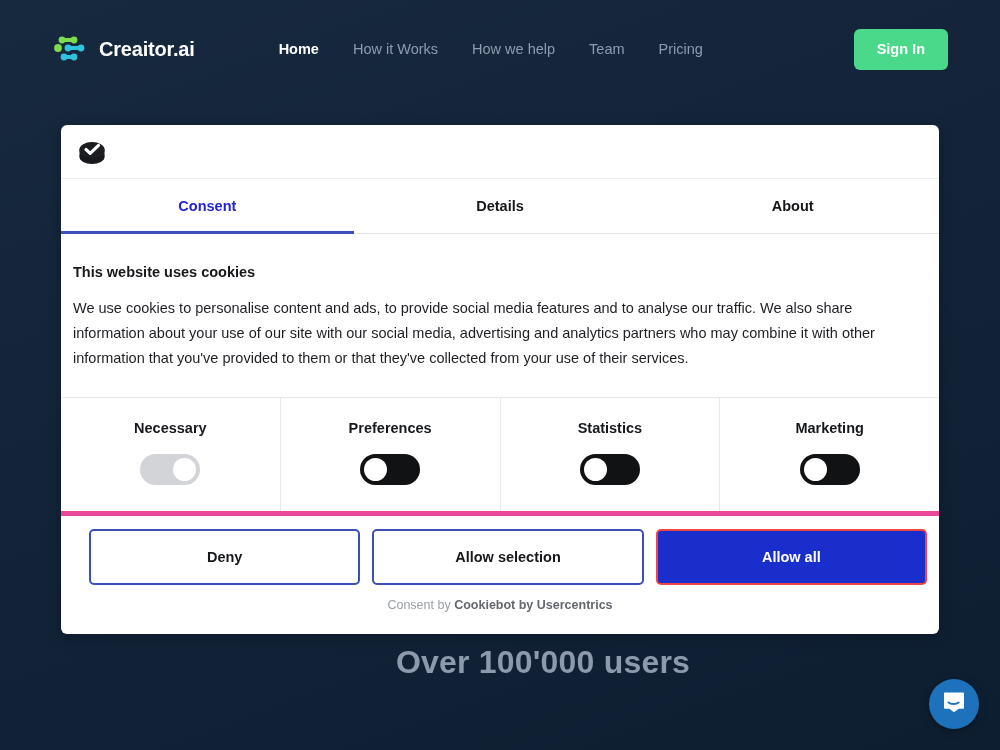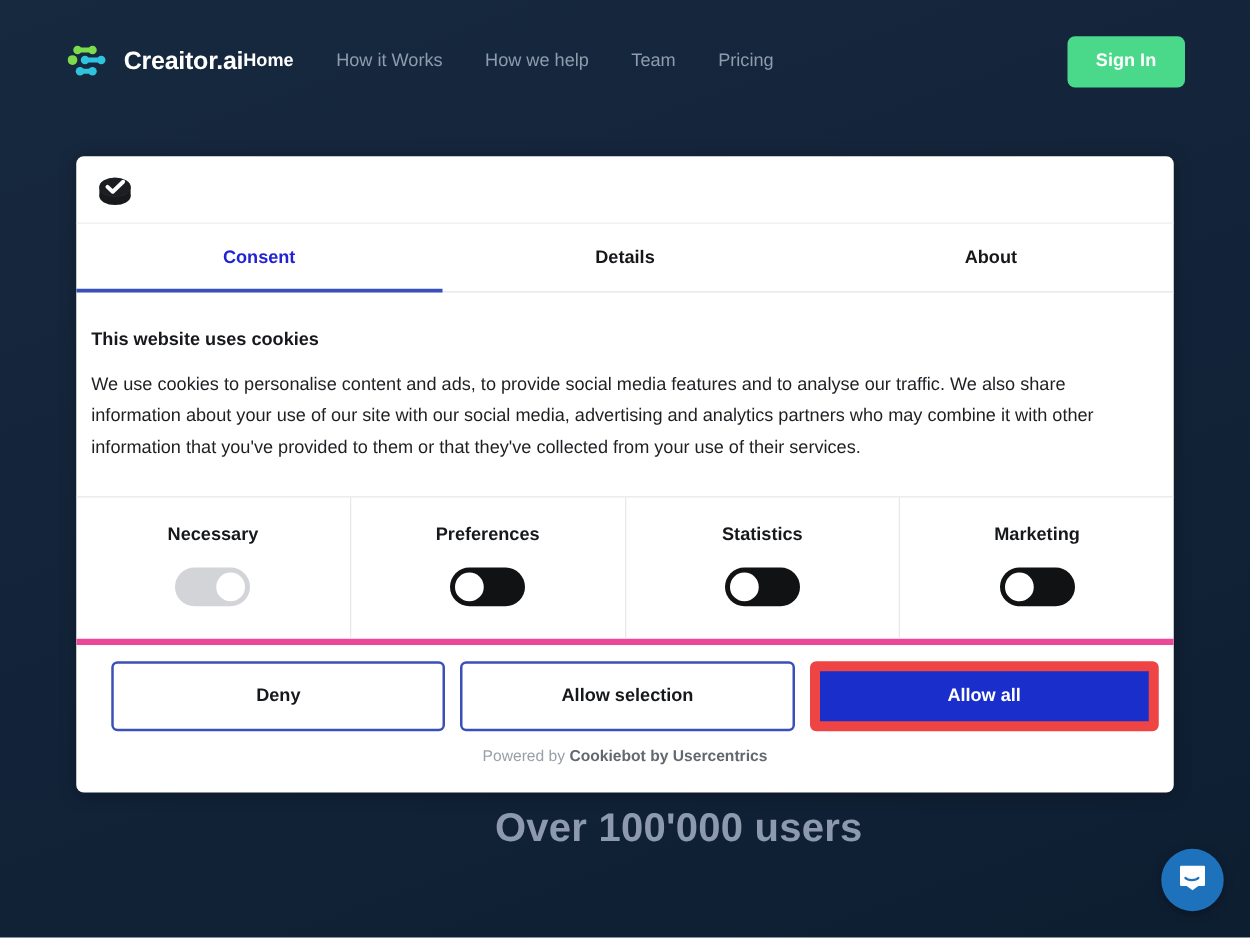--- a/index.html
+++ b/index.html
@@ -40,20 +40,21 @@
     font-size: 20px;
     font-weight: bold;
     letter-spacing: -0.2px;
     white-space: nowrap;
   }
 
   .main-nav {
     display: flex;
     align-items: flex-start;
     gap: 34px;
+    margin-left: 84px;
   }
 
   .nav-link {
     font-size: 14.5px;
     color: #8e9cad;
     text-decoration: none;
     white-space: nowrap;
     cursor: pointer;
   }
   .nav-link.active {
@@ -233,21 +234,21 @@
     font-family: inherit;
     cursor: pointer;
   }
   .action-button.outline {
     background: #ffffff;
     border: 2px solid #3a4fb8;
     color: #16181b;
   }
   .action-button.primary {
     background: #1a2ecc;
-    border: 8px solid #ef4444;
+    border: 2px solid #ef4444;
     color: #ffffff;
   }
 
   .dialog-footer {
     text-align: center;
     padding: 0 0 22px 0;
     font-size: 12.5px;
     color: #9aa0a8;
   }
   .dialog-footer .vendor {
@@ -369,21 +370,21 @@
 
   </div>
 
   <div class="actions-row">
     <button class="action-button outline">Deny</button>
     <button class="action-button outline">Allow selection</button>
     <button class="action-button primary">Allow all</button>
   </div>
 
   <div class="dialog-footer">
-    <span>Powered by </span><span class="vendor">Cookiebot by Usercentrics</span>
+    <span>Consent by </span><span class="vendor">Cookiebot by Usercentrics</span>
   </div>
 
 </section>
 
 <div class="chat-widget">
   <span>
     <svg width="26" height="26" viewBox="0 0 26 26">
       <path d="M4 3.6 h18 a1 1 0 0 1 1 1 v14.2 a1 1 0 0 1 -1 1 h-4.3 l-4.7 3.4 l-4.7 -3.4 h-4.3 a1 1 0 0 1 -1 -1 v-14.2 a1 1 0 0 1 1 -1 z" fill="#ffffff"></path>
       <path d="M7.4 13.4 c1.9 2.2 8.3 2.2 10.2 0" stroke="#1d72bb" stroke-width="1.9" fill="none" stroke-linecap="round"></path>
     </svg>

